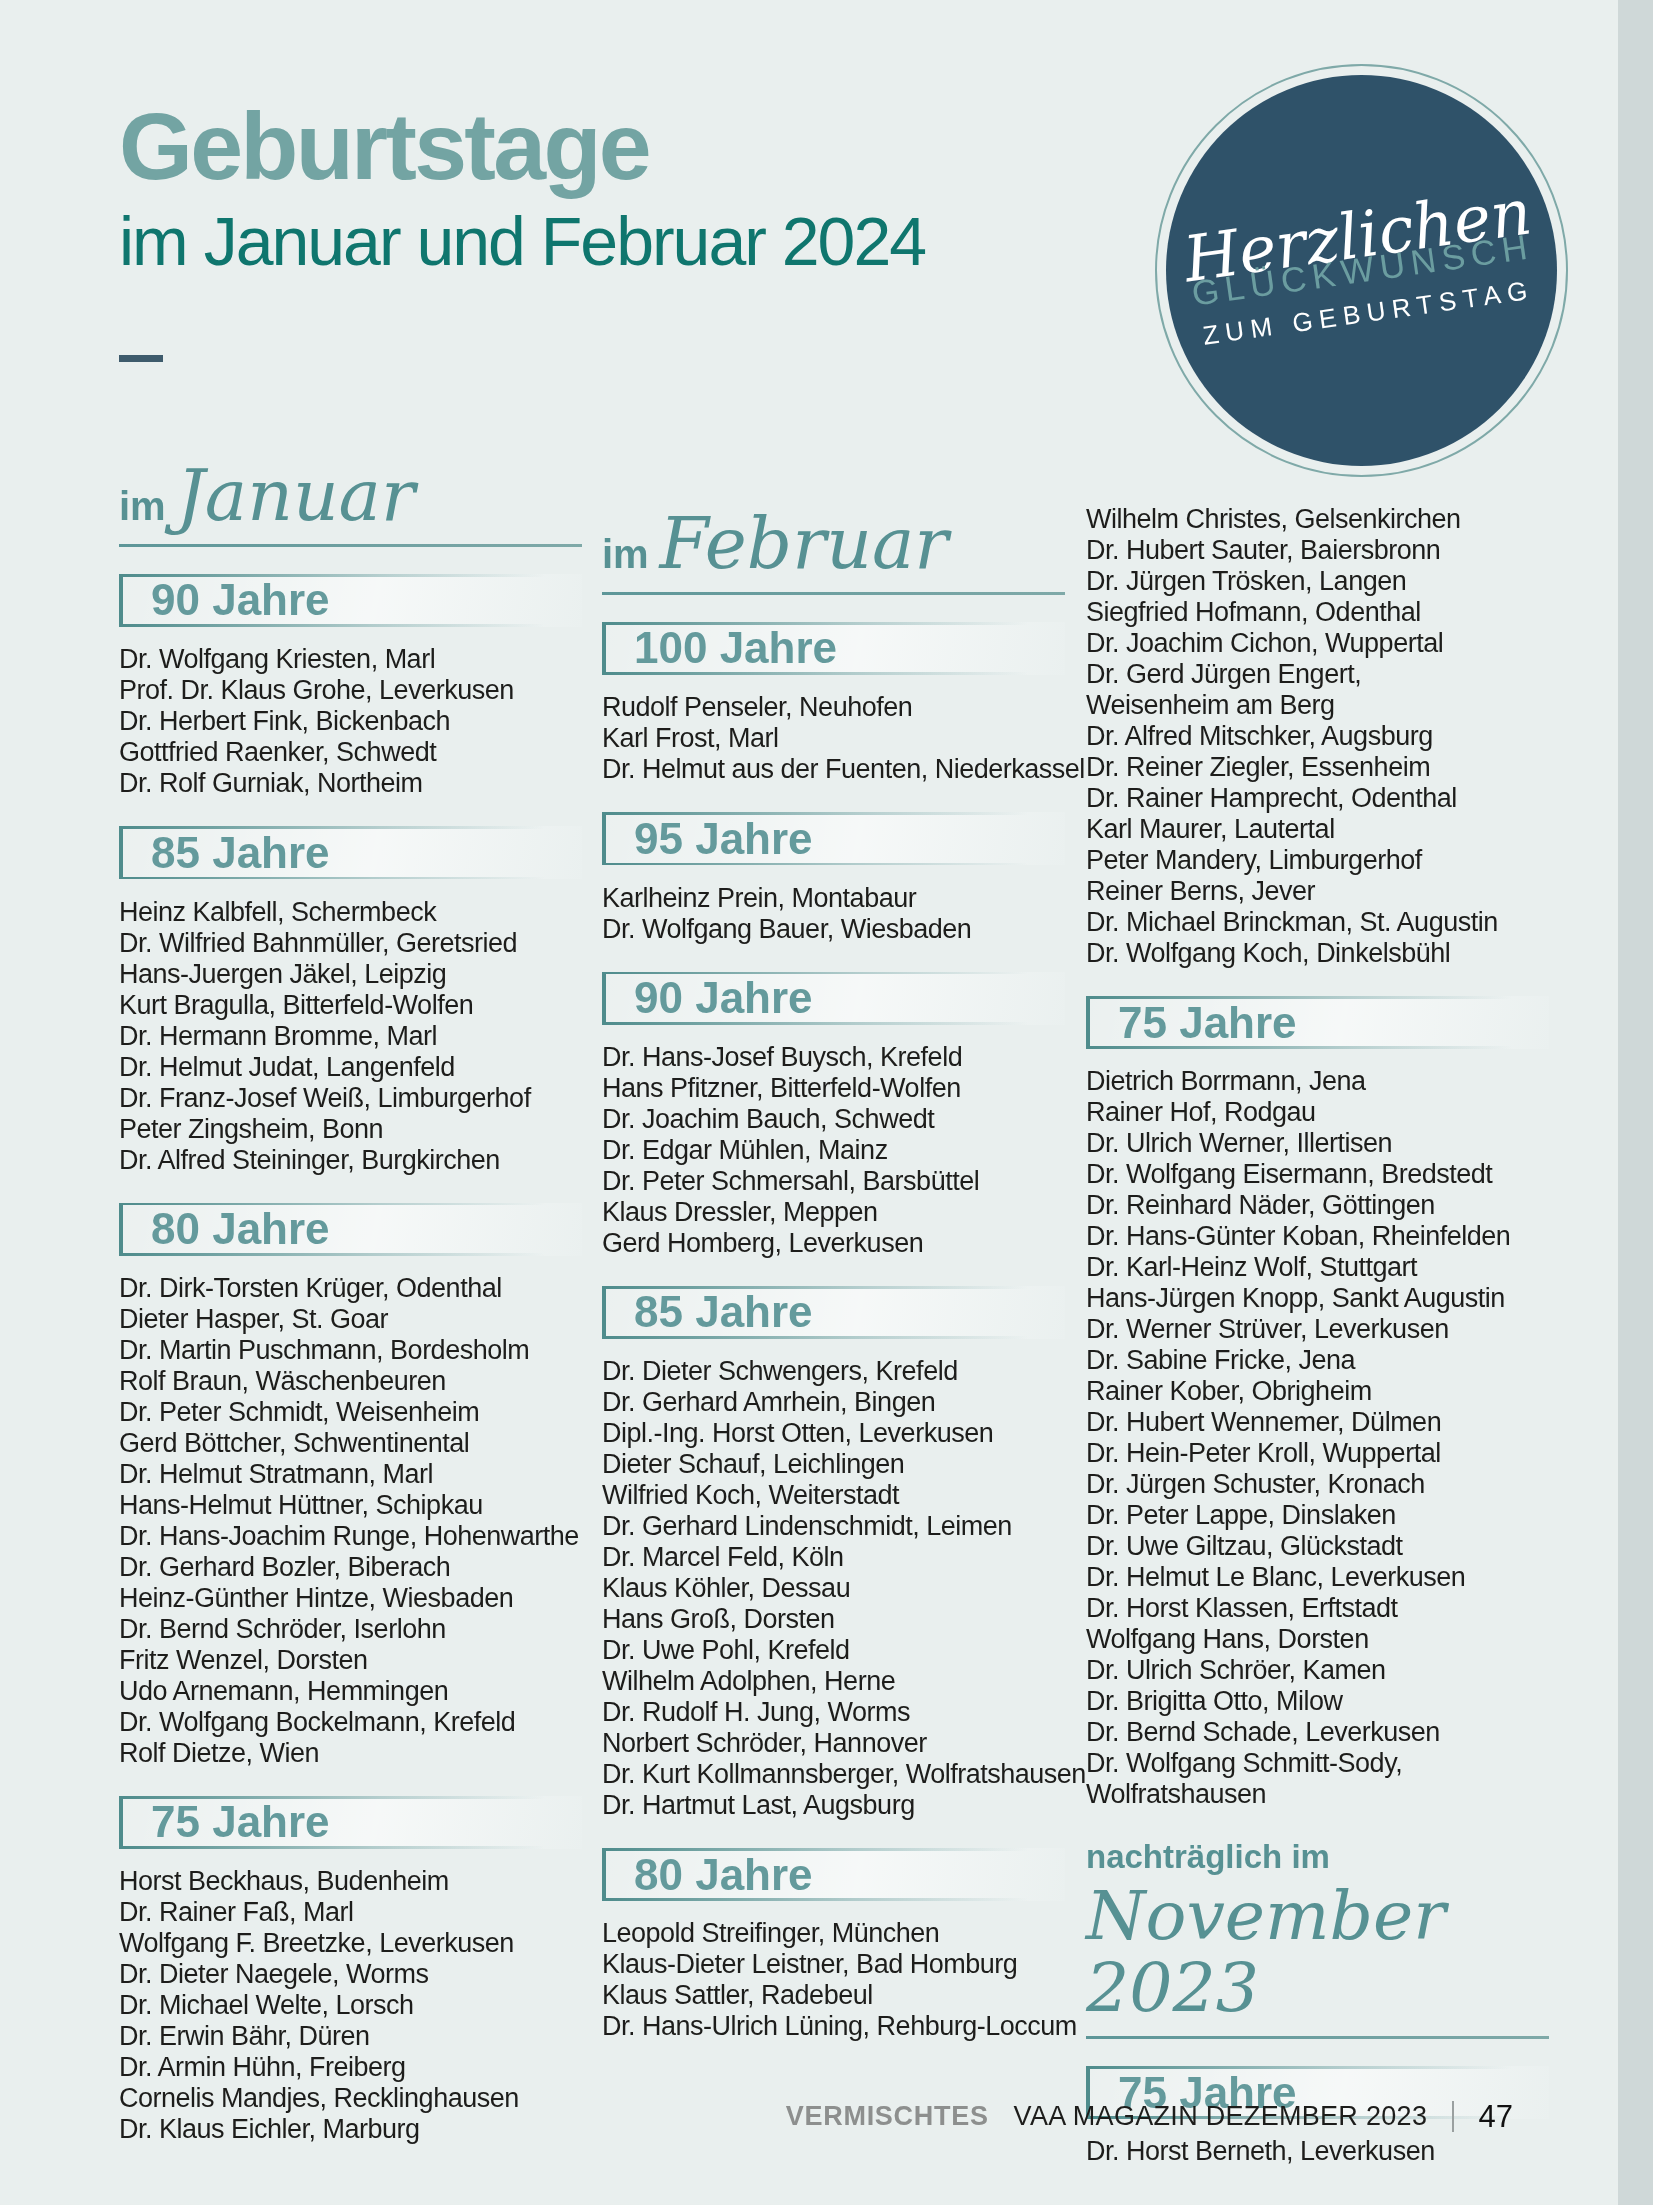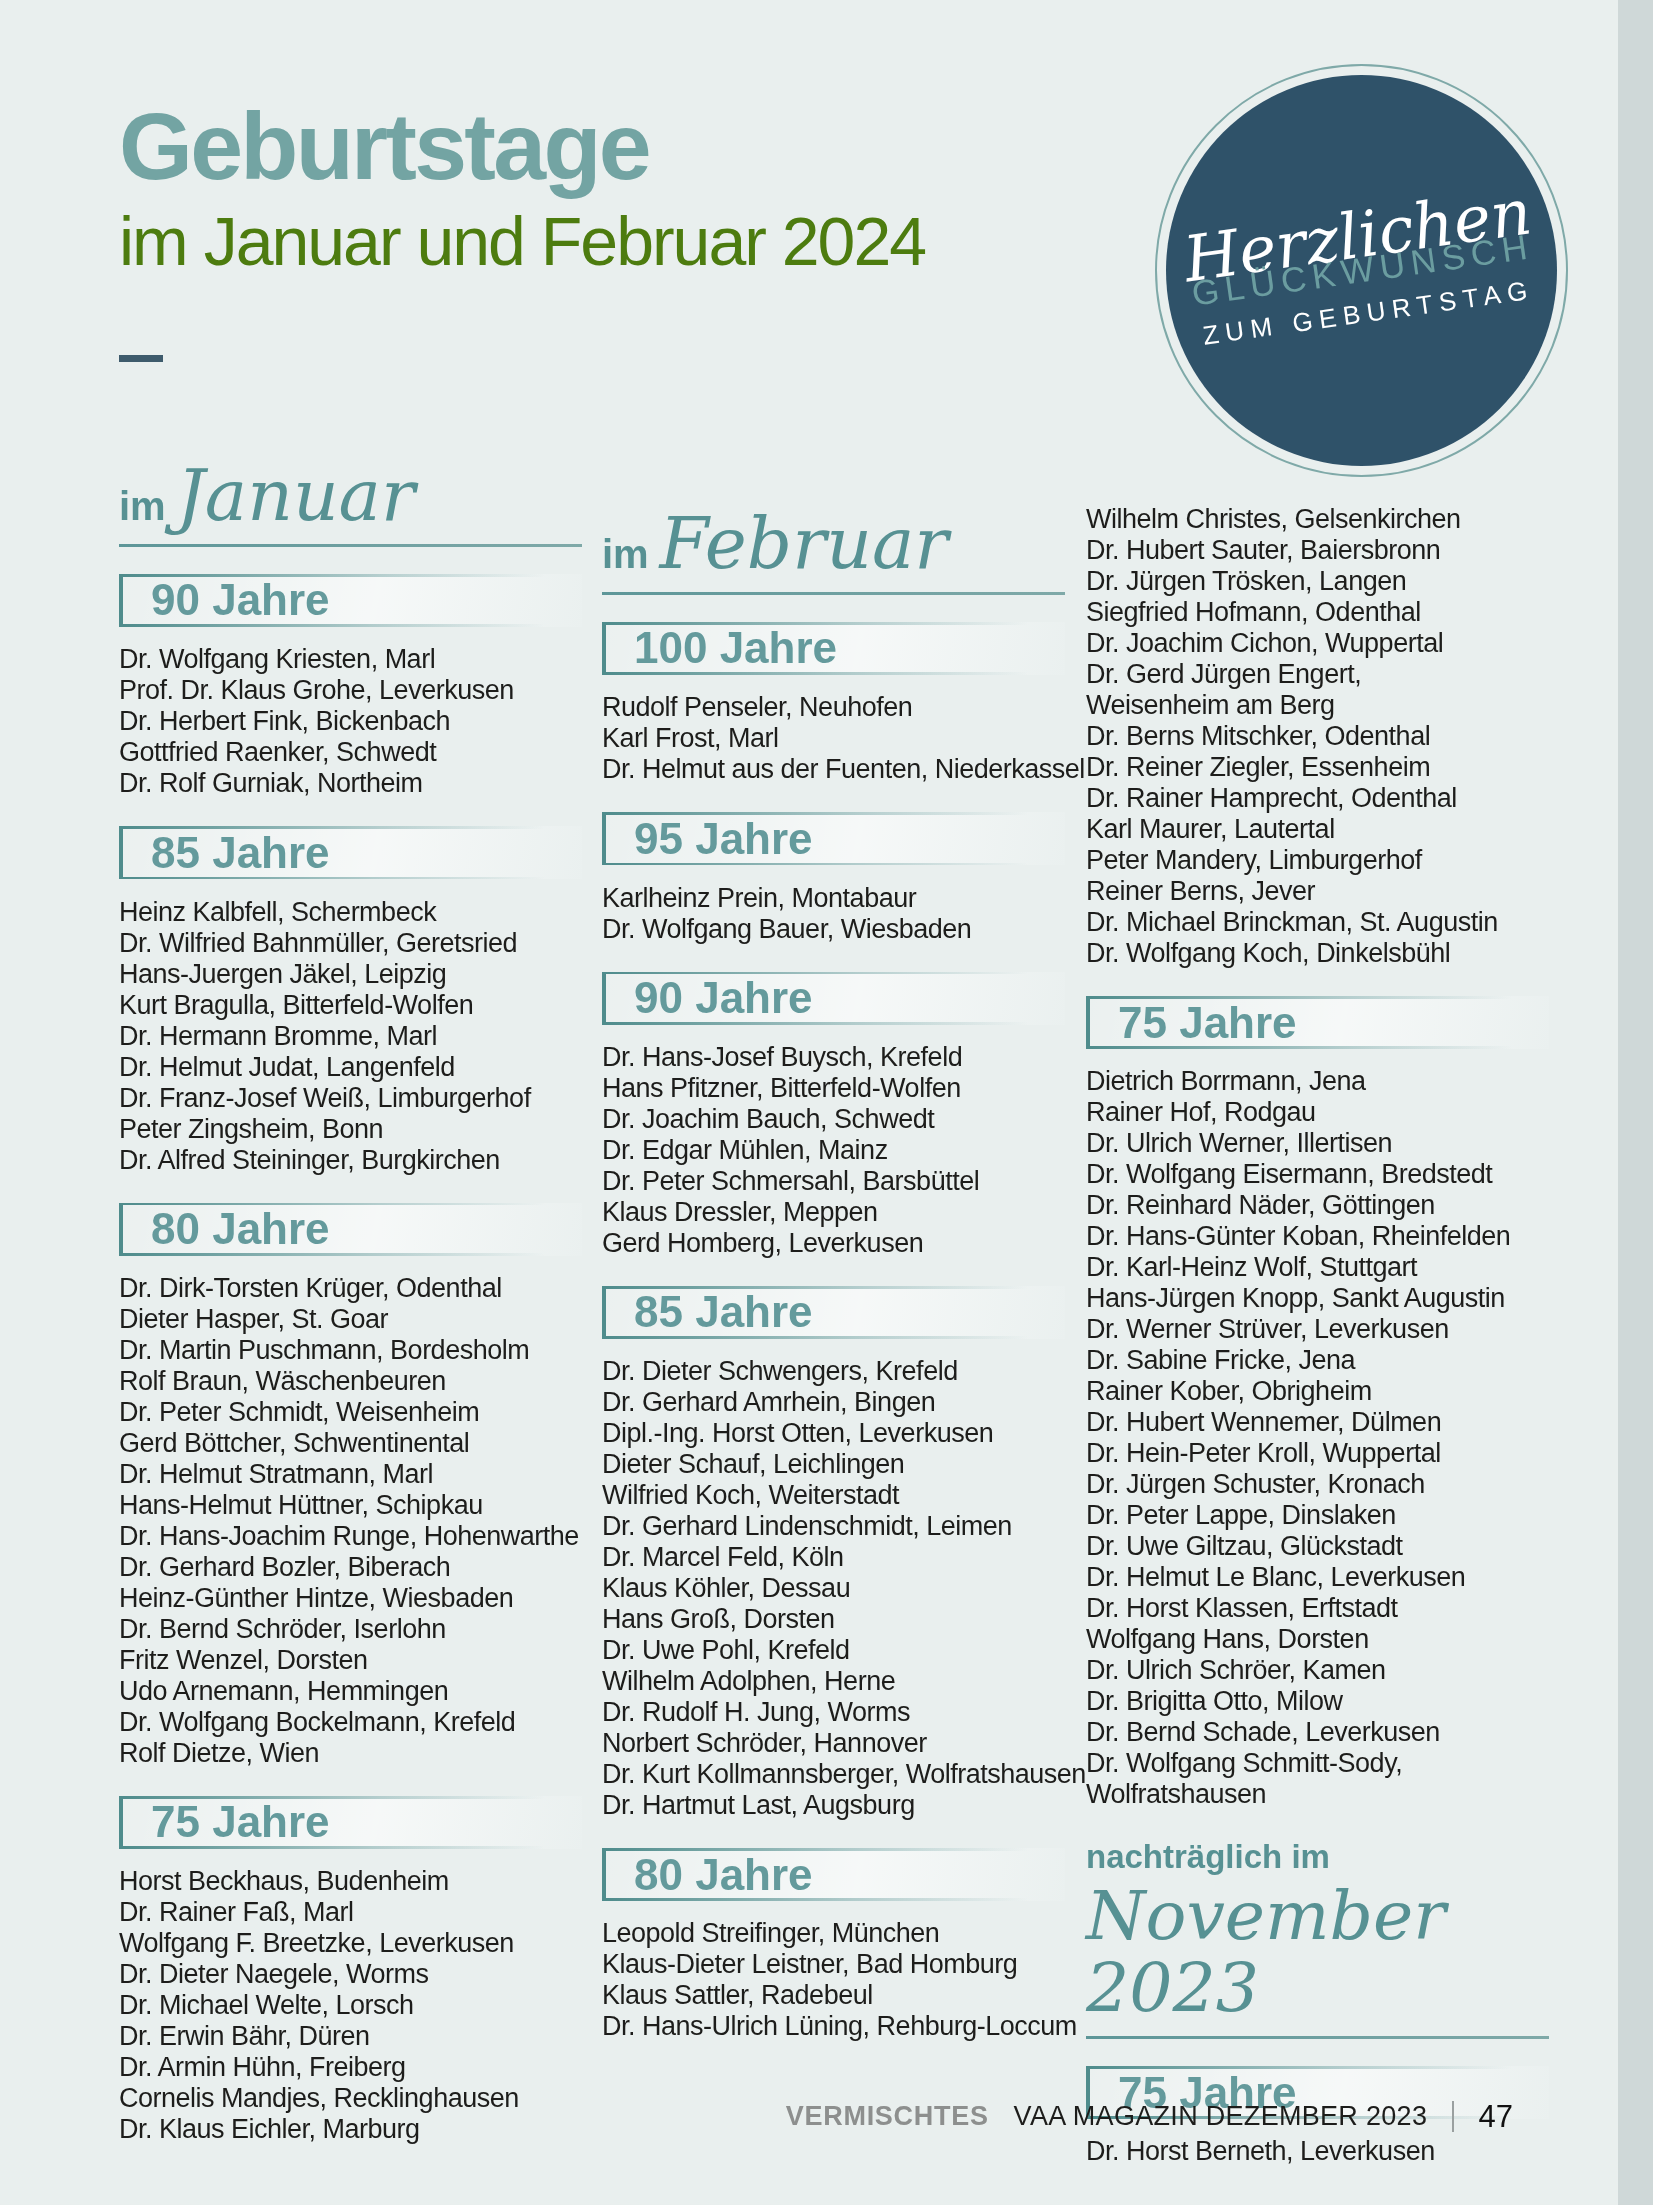--- a/index.html
+++ b/index.html
@@ -11,21 +11,21 @@
   }
 
   
   .header { position:absolute; left:119px; top:99px; }
   .title {
     font-size:95px; font-weight:bold; letter-spacing:-2.7px;
     color:#73a4a3; line-height:1.0;
   }
   .subtitle {
     font-size:68px; font-weight:normal; letter-spacing:-2px;
-    color:#4d7c0f; line-height:1.08; margin-top:10.7px;
+    color:#0f766e; line-height:1.08; margin-top:10.7px;
   }
   .dash { width:44px; height:6.7px; background:#3e5b6c; margin-top:77px; }
 
   
   .badge { position:absolute; left:1152px; top:61px; width:419px; height:419px; }
   .badge-ring { position:absolute; inset:2.7px; border-radius:50%; border:2px solid #7fa9a8; }
   .badge-circle {
     position:absolute; inset:14px; border-radius:50%; background:#2f5269;
     display:flex; align-items:center; justify-content:center;
   }
@@ -279,21 +279,21 @@
 
   <div class="col" id="col3">
     <div class="names">
         <div class="name">Wilhelm Christes, Gelsenkirchen</div>
         <div class="name">Dr. Hubert Sauter, Baiersbronn</div>
         <div class="name">Dr. Jürgen Trösken, Langen</div>
         <div class="name">Siegfried Hofmann, Odenthal</div>
         <div class="name">Dr. Joachim Cichon, Wuppertal</div>
         <div class="name">Dr. Gerd Jürgen Engert,</div>
         <div class="name">Weisenheim am Berg</div>
-        <div class="name">Dr. Berns Mitschker, Odenthal</div>
+        <div class="name">Dr. Alfred Mitschker, Augsburg</div>
         <div class="name">Dr. Reiner Ziegler, Essenheim</div>
         <div class="name">Dr. Rainer Hamprecht, Odenthal</div>
         <div class="name">Karl Maurer, Lautertal</div>
         <div class="name">Peter Mandery, Limburgerhof</div>
         <div class="name">Reiner Berns, Jever</div>
         <div class="name">Dr. Michael Brinckman, St. Augustin</div>
         <div class="name">Dr. Wolfgang Koch, Dinkelsbühl</div>
       </div>
 
     <section>

